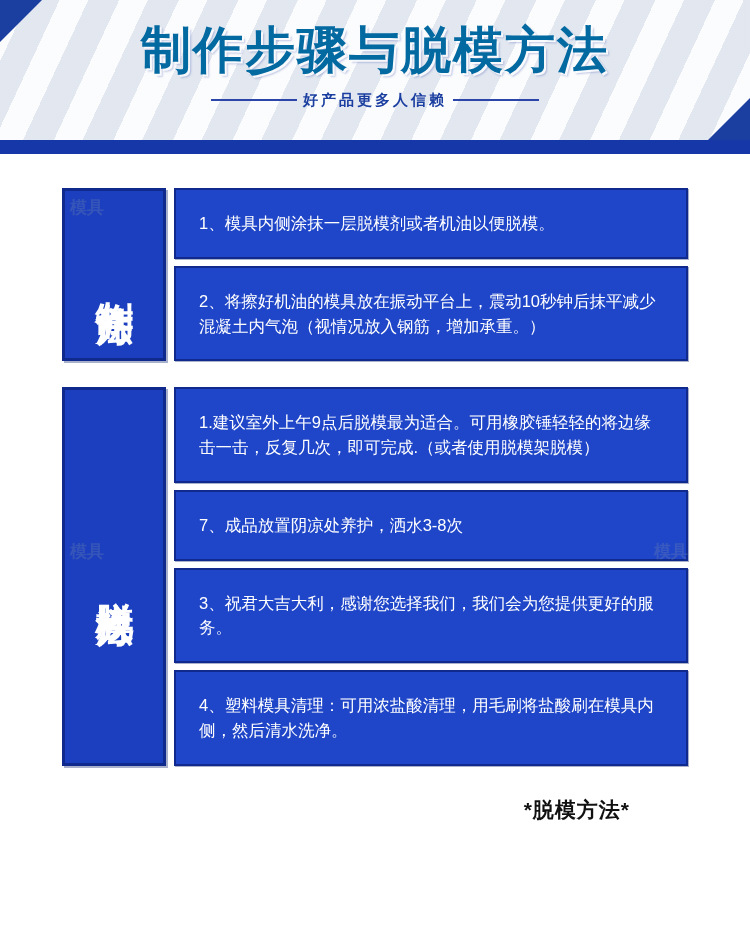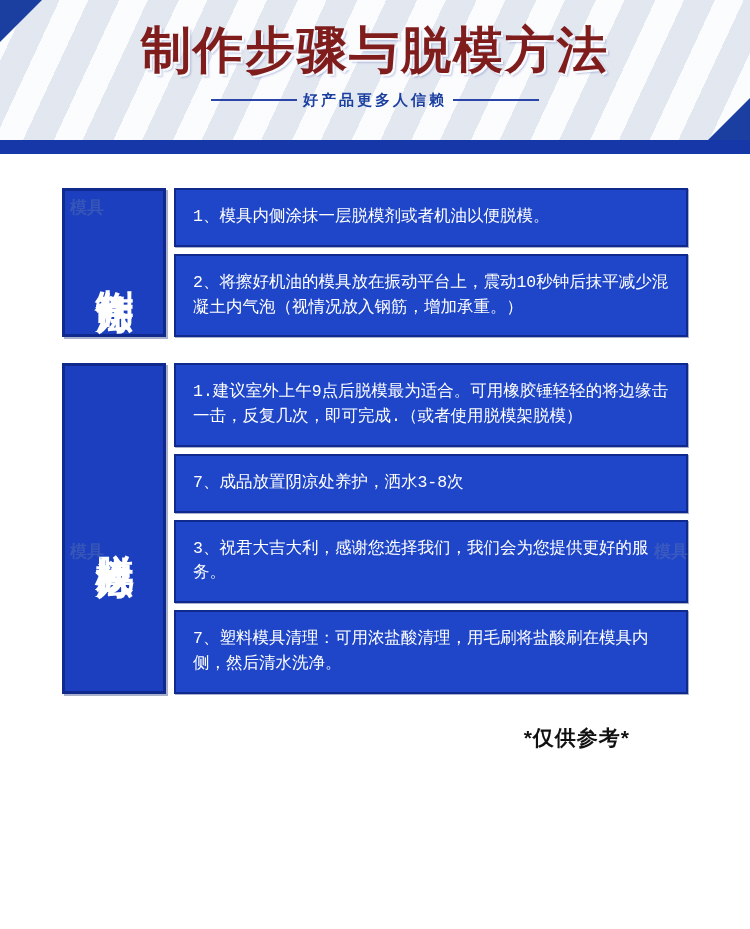--- a/index.html
+++ b/index.html
@@ -61,21 +61,21 @@
   .header-inner {
     position: relative;
     z-index: 3;
     text-align: center;
     padding-top: 24px;
   }
   .main-title {
     font-family: "DejaVu Sans", "Liberation Sans", sans-serif;
     font-size: 50px;
     font-weight: 700;
-    color: #7f1d1d;
+    color: #0369a1;
     letter-spacing: 2px;
     line-height: 1.05;
     text-shadow: 2px 2px 0 rgba(255,255,255,0.9), 3px 3px 2px rgba(20,48,154,0.25);
     margin: 0;
   }
   .subtitle-row {
     display: flex;
     align-items: center;
     justify-content: center;
     gap: 6px;
@@ -151,22 +151,21 @@
     font-size: 16.5px;
     line-height: 1.5;
     padding: 11px 13px;
     box-sizing: border-box;
     flex: 1;
     display: flex;
     align-items: center;
     box-shadow: 1px 1px 0 rgba(10,30,110,0.35);
   }
   .step p {
-    margin: 4px;
-    font-family: Liberation Mono, monospace;
+    margin: 10px;
   }
 
   .footnote {
     text-align: right;
     padding: 4px 58px 0 0;
     font-size: 21px;
     font-weight: 700;
     color: #111111;
     letter-spacing: 1px;
   }
@@ -228,25 +227,25 @@
         <div class="step">
           <p>1.建议室外上午9点后脱模最为适合。可用橡胶锤轻轻的将边缘击一击，反复几次，即可完成.（或者使用脱模架脱模）</p>
         </div>
         <div class="step">
           <p>7、成品放置阴凉处养护，洒水3-8次</p>
         </div>
         <div class="step">
           <p>3、祝君大吉大利，感谢您选择我们，我们会为您提供更好的服务。</p>
         </div>
         <div class="step">
-          <p>7、塑料模具清理：可用浓盐酸清理，用毛刷将盐酸刷在模具内侧，然后清水洗净。</p>
+          <p>4、塑料模具清理：可用浓盐酸清理，用毛刷将盐酸刷在模具内侧，然后清水洗净。</p>
         </div>
       </div>
     </div>
 
-    <div class="footnote">*仅供参考*</div>
+    <div class="footnote">*脱模方法*</div>
   </div>
 
   <div class="watermark wm1">模具</div>
   <div class="watermark wm2">模具</div>
   <div class="watermark wm3">模具</div>
 
 </div>
 
 </body></html>

